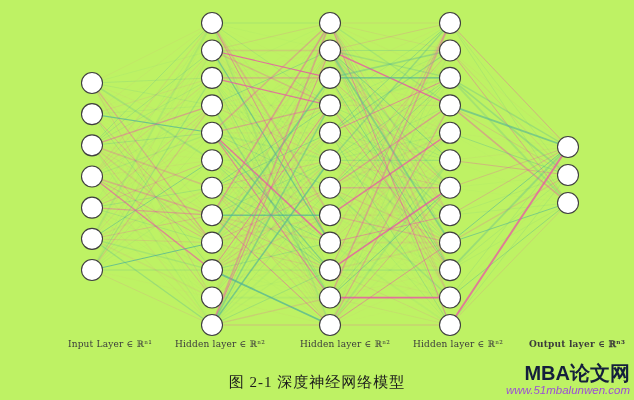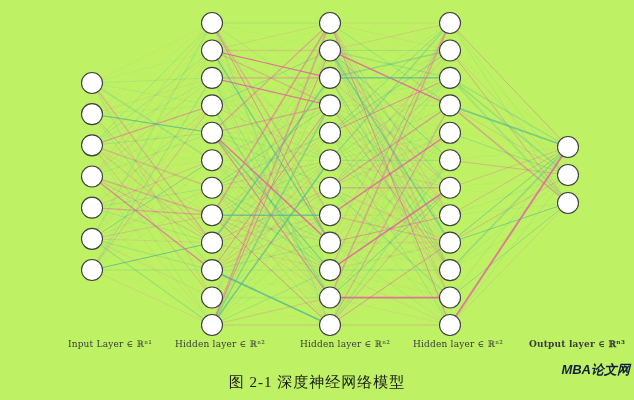--- a/index.html
+++ b/index.html
@@ -43,23 +43,22 @@
   }
   #watermark {
     position: absolute;
     right: 4px;
     top: 363px;
     text-align: right;
     line-height: 1.05;
   }
   #watermark-title {
     font-family: "Liberation Sans", "DejaVu Sans", sans-serif;
-    font-style: italic;
     font-weight: bold;
-    font-size: 13px;
+    font-size: 20px;
     color: #141f3c;
     display: block;
   }
   #watermark-url {
     font-family: "Liberation Sans", "DejaVu Sans", sans-serif;
     font-style: italic;
     font-size: 11.5px;
     color: #9b4fd6;
     display: block;
   }
@@ -529,15 +528,16 @@
   <span class="layer-label" style="left: 110px;">Input Layer  ∈ ℝⁿ¹</span>
   <span class="layer-label" style="left: 220px;">Hidden layer  ∈ ℝⁿ²</span>
   <span class="layer-label" style="left: 345px;">Hidden layer  ∈ ℝⁿ²</span>
   <span class="layer-label" style="left: 458px;">Hidden layer  ∈ ℝⁿ²</span>
   <span class="layer-label" style="left: 577px; font-weight: bold;">Output layer  ∈ ℝⁿ³</span>
 
   <div id="caption">图 2-1  深度神经网络模型</div>
 
   <div id="watermark">
     <span id="watermark-title">MBA论文网</span>
+    <span id="watermark-url">www.51mbalunwen.com</span>
   </div>
 
 </div>
 
 </body></html>

